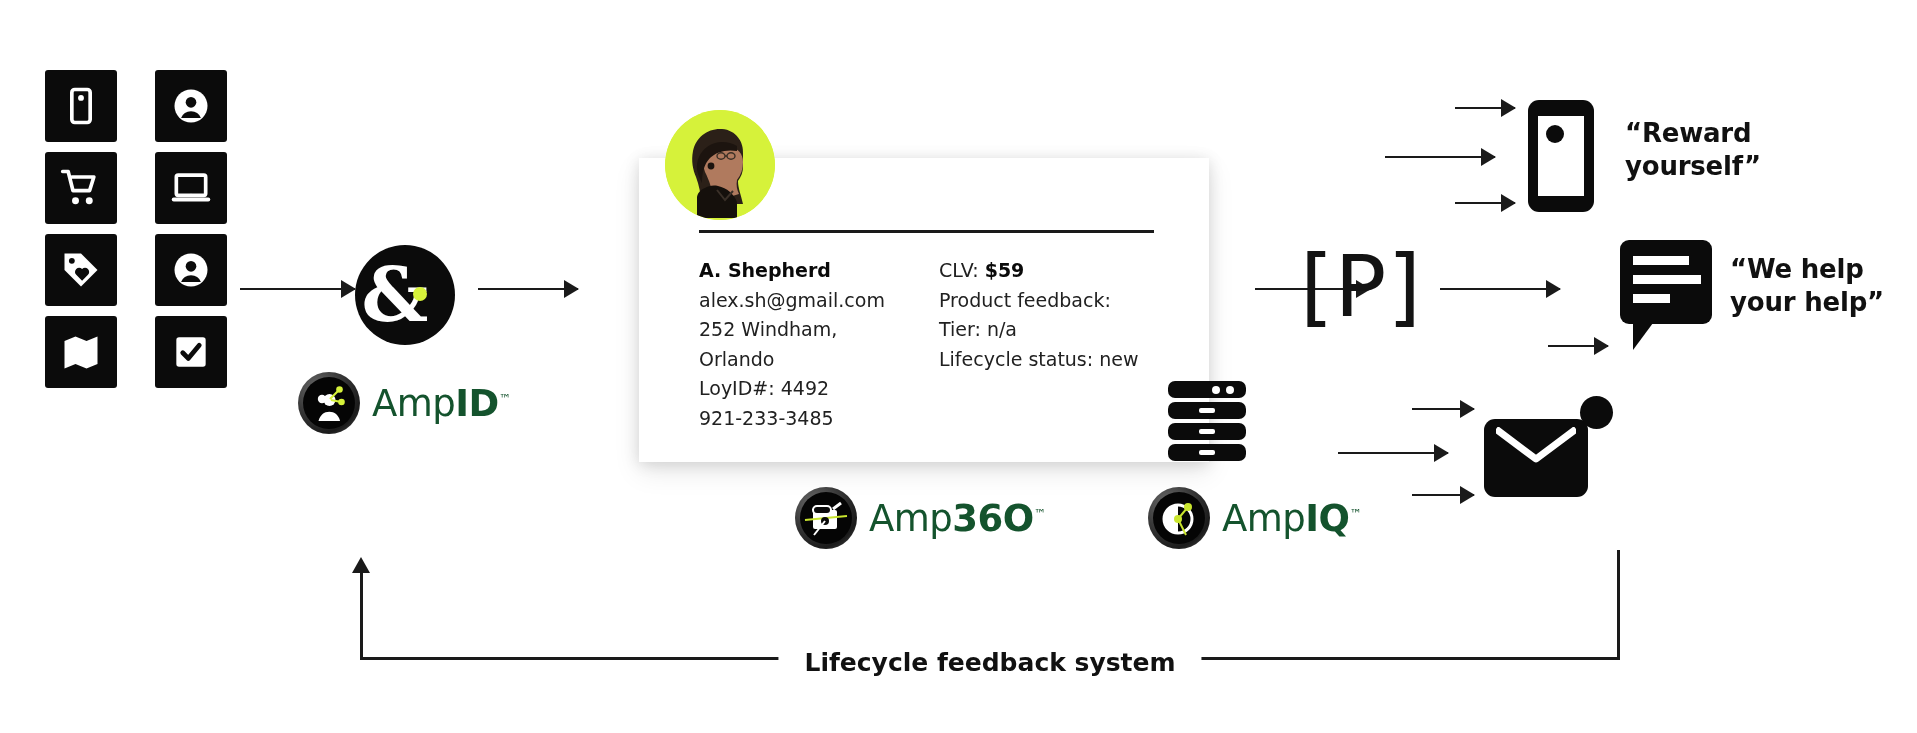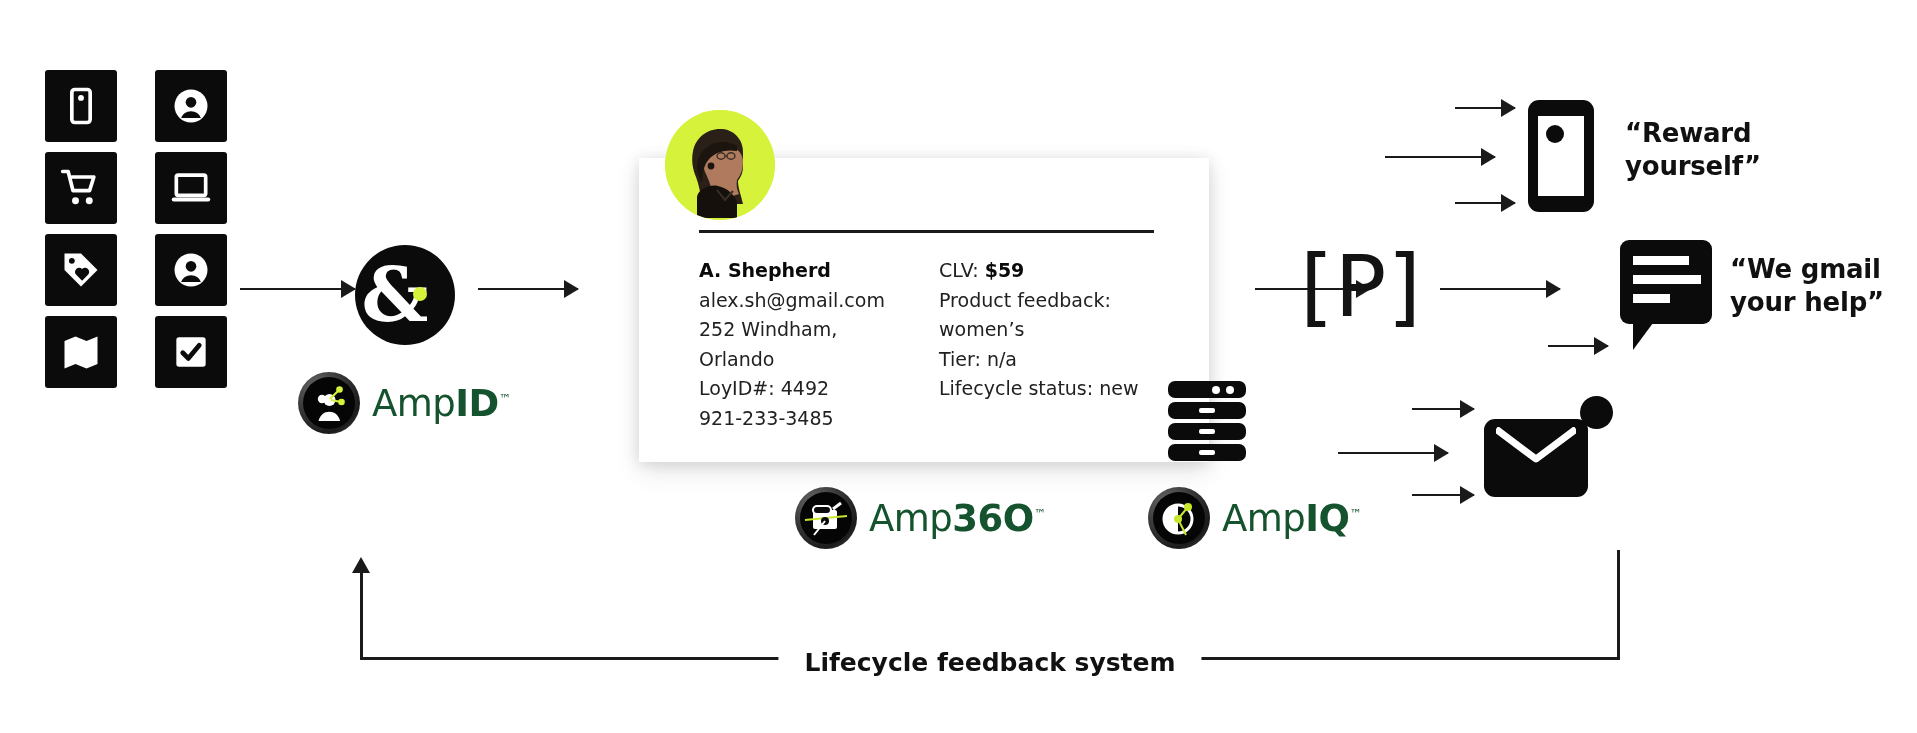--- a/index.html
+++ b/index.html
@@ -199,21 +199,20 @@
         <div class="ln strong">A. Shepherd</div>
         <div class="ln">alex.sh@gmail.com</div>
         <div class="ln">252 Windham,</div>
         <div class="ln">Orlando</div>
         <div class="ln">LoyID#: 4492</div>
         <div class="ln">921-233-3485</div>
       </div>
       <div class="card-col">
         <div class="ln"><span>CLV: </span><b>$59</b></div>
         <div class="ln">Product feedback:</div>
-        <div class="ln">women’s</div>
         <div class="ln">Tier: n/a</div>
         <div class="ln">Lifecycle status: new</div>
       </div>
     </div>
   </div>
 
   <div id="avatar">
     <svg viewBox="0 0 110 110" style="width:110px;height:110px">
       <circle cx="55" cy="55" r="55" fill="#d6f23a"></circle>
       <g>
@@ -294,21 +293,21 @@
   </div>
 
   <div class="bubble" style="left:1620px;top:240px">
     <div class="l" style="top:16px;width:56px"></div>
     <div class="l" style="top:35px;width:68px"></div>
     <div class="l" style="top:54px;width:37px"></div>
     <div class="tail"></div>
   </div>
   <div class="arrow" style="left:1548px;top:345px;width:60px"></div>
   <div class="msg" style="left:1730px;top:253px">
-    <span>“We gmail</span><br><span>your help”</span>
+    <span>“We help</span><br><span>your help”</span>
   </div>
 
   <div class="arrow" style="left:1412px;top:408px;width:62px"></div>
   <div class="arrow" style="left:1338px;top:452px;width:110px"></div>
   <div class="arrow" style="left:1412px;top:494px;width:62px"></div>
 
   <div class="envelope" style="left:1484px;top:419px">
     <svg class="v" viewBox="0 0 80 42">
       <path d="M0 2 L40 32 L80 2" fill="none" stroke="#ffffff" stroke-width="7" stroke-linejoin="round"></path>
     </svg>

